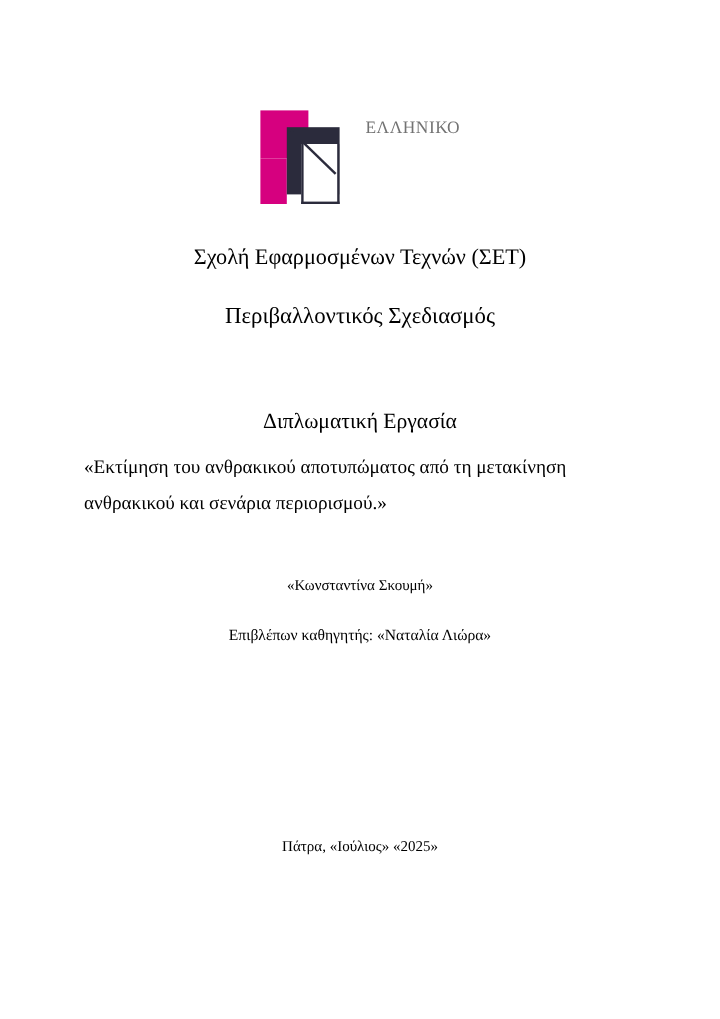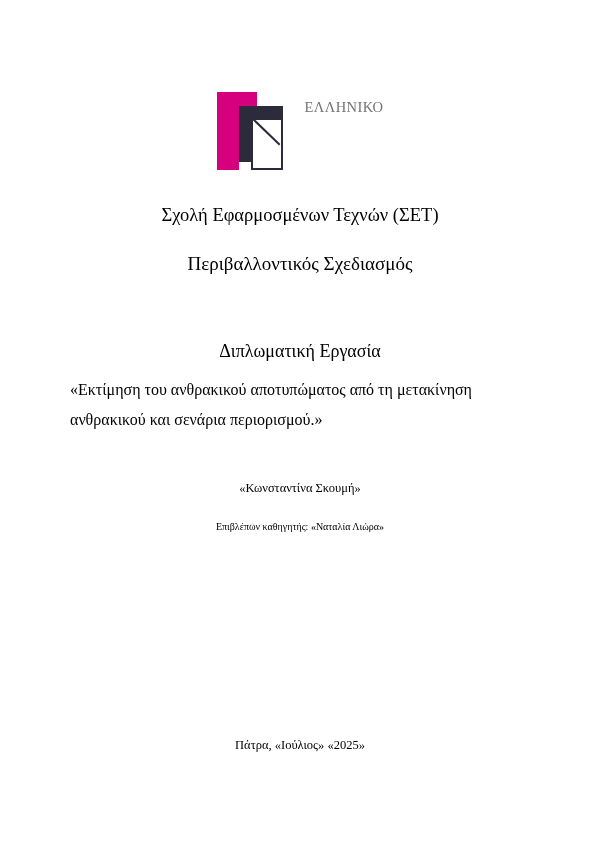--- a/index.html
+++ b/index.html
@@ -131,24 +131,24 @@
     font-size: 16px;
     line-height: 1.85;
   }
   .author {
     top: 465px;
     font-size: 12.5px;
     margin-top: 16px;
   }
   .supervisor {
     top: 521px;
-    font-size: 10px;
+    font-size: 13px;
   }
   .place-date {
-    top: 738px;
+    top: 698px;
     font-size: 12.5px;
   }
 </style>
 </head>
 <body>
 
 <div class="page">
 
   <div class="logo-block">
     <div class="logo">

